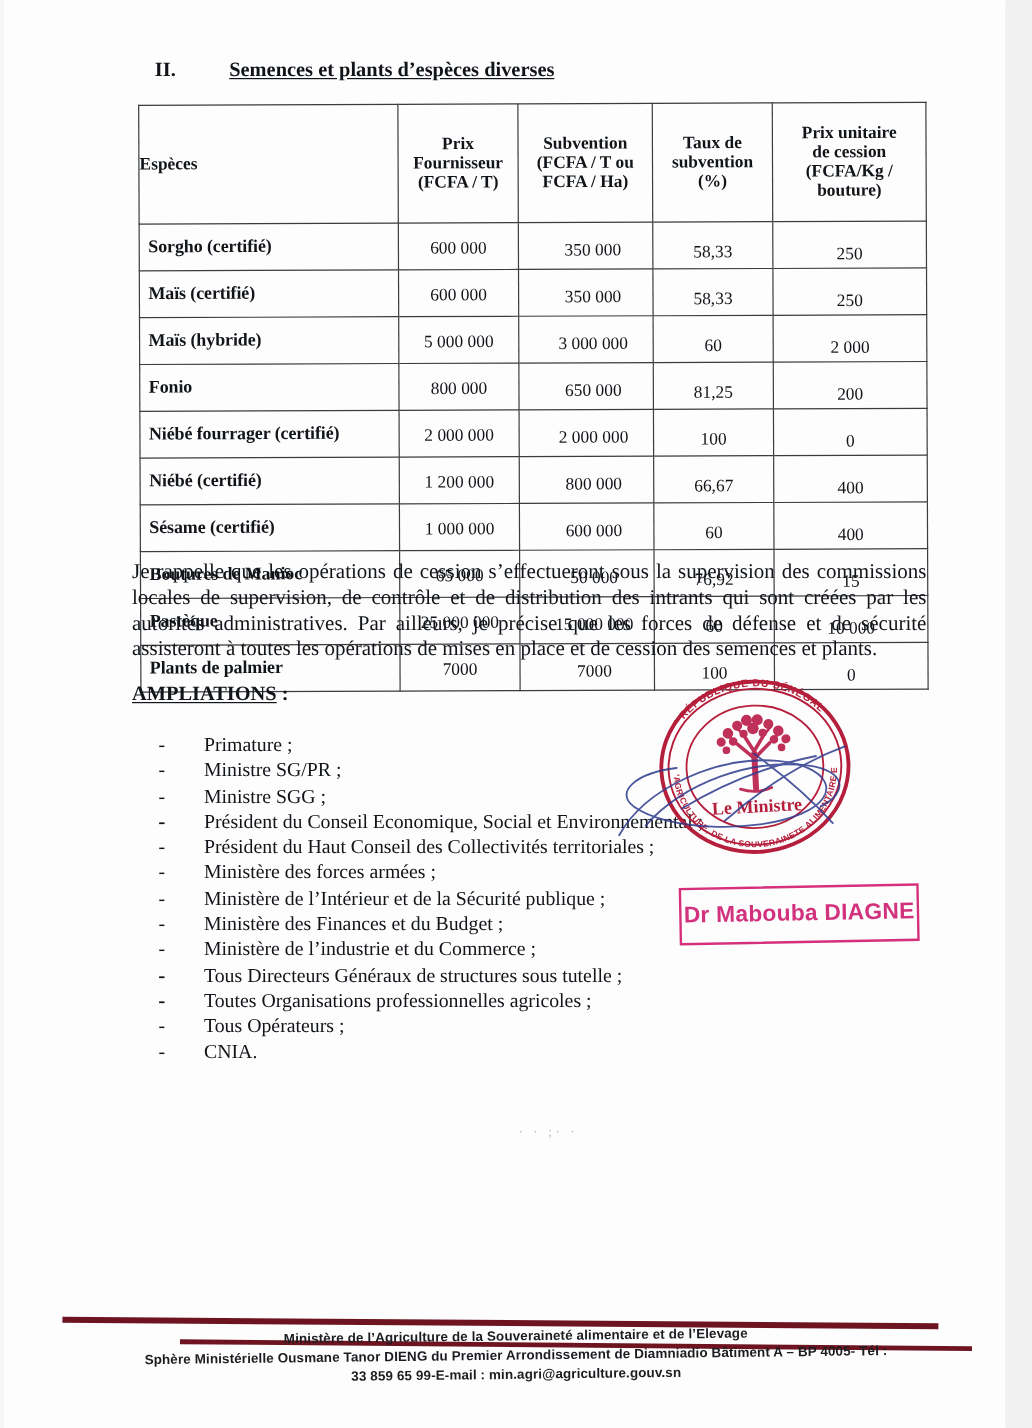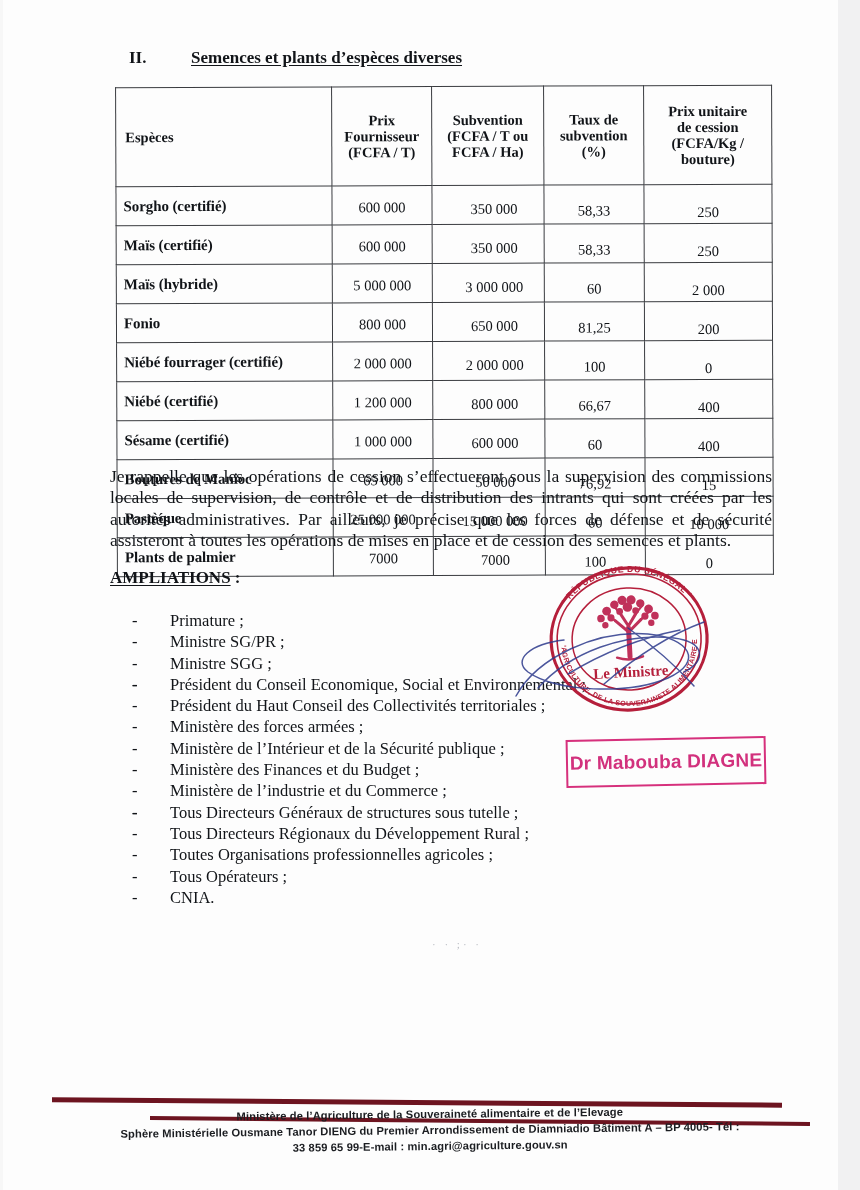--- a/index.html
+++ b/index.html
@@ -79,21 +79,21 @@
     vertical-align: middle;
   }
   table.rates thead th {
     font-weight: bold;
     height: 92px;
     padding: 3px 4px;
     text-align: center;
   }
   table.rates thead th.species-head {
     text-align: left;
-    padding-left: 9px;
+    padding-left: 0;
   }
   table.rates tbody td {
     height: 21px;
   }
   table.rates td.species {
     font-weight: bold;
     font-size: 15px;
     text-align: left;
     padding-left: 7px;
     letter-spacing: -0.1px;
@@ -398,21 +398,21 @@
       <li><span class="dash">-</span><span>Ministre SGG ;</span></li>
       <li><span class="dash">-</span></li>
       <li><span class="dash">-</span><span>Président du Conseil Economique, Social et Environnemental ;</span></li>
       <li><span class="dash">-</span><span>Président du Haut Conseil des Collectivités territoriales ;</span></li>
       <li><span class="dash">-</span><span>Ministère des forces armées ;</span></li>
       <li><span class="dash">-</span><span>Ministère de l’Intérieur et de la Sécurité publique ;</span></li>
       <li><span class="dash">-</span><span>Ministère des Finances et du Budget ;</span></li>
       <li><span class="dash">-</span><span>Ministère de l’industrie et du Commerce ;</span></li>
       <li><span class="dash">-</span></li>
       <li><span class="dash">-</span><span>Tous Directeurs Généraux de structures sous tutelle ;</span></li>
-      <li><span class="dash">-</span><span>Tous Directeurs Régionaux du Développement Rural ;</span></li>
+      <li><span class="dash">-</span></li>
       <li><span class="dash">-</span><span>Toutes Organisations professionnelles agricoles ;</span></li>
       <li><span class="dash">-</span><span>Tous Opérateurs ;</span></li>
       <li><span class="dash">-</span><span>CNIA.</span></li>
     </ul>
 
   <div id="stray-marks">· · ;·  ·</div>
 
   <div id="official-seal">
     <svg width="186" height="150" viewBox="0 0 186 150" xmlns="http://www.w3.org/2000/svg">
       <defs>

